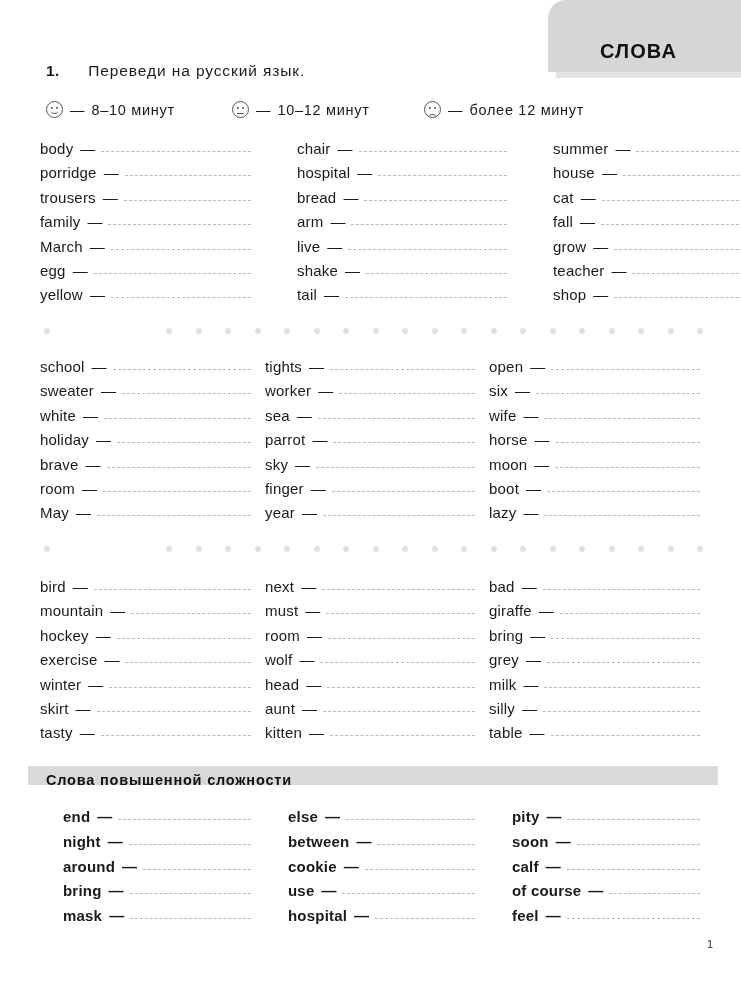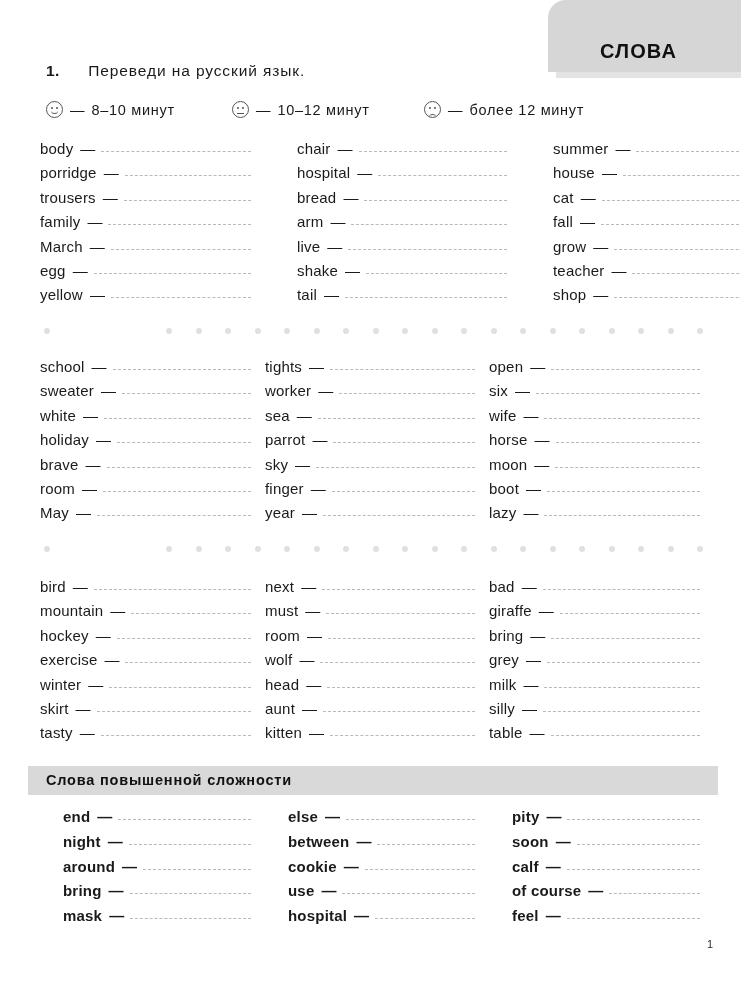--- a/index.html
+++ b/index.html
@@ -190,21 +190,21 @@
     background: #e0e0e0;
     top: 0;
   }
 
   
   .subhead {
     position: absolute;
     left: 28px;
     top: 766px;
     width: 690px;
-    height: 29px;
+    height: 19px;
     background: #d9d9d9;
   }
   .subhead-label {
     position: absolute;
     left: 18px;
     top: 6px;
     font-size: 14.5px;
     font-weight: bold;
     color: #111111;
     letter-spacing: 0.8px;

